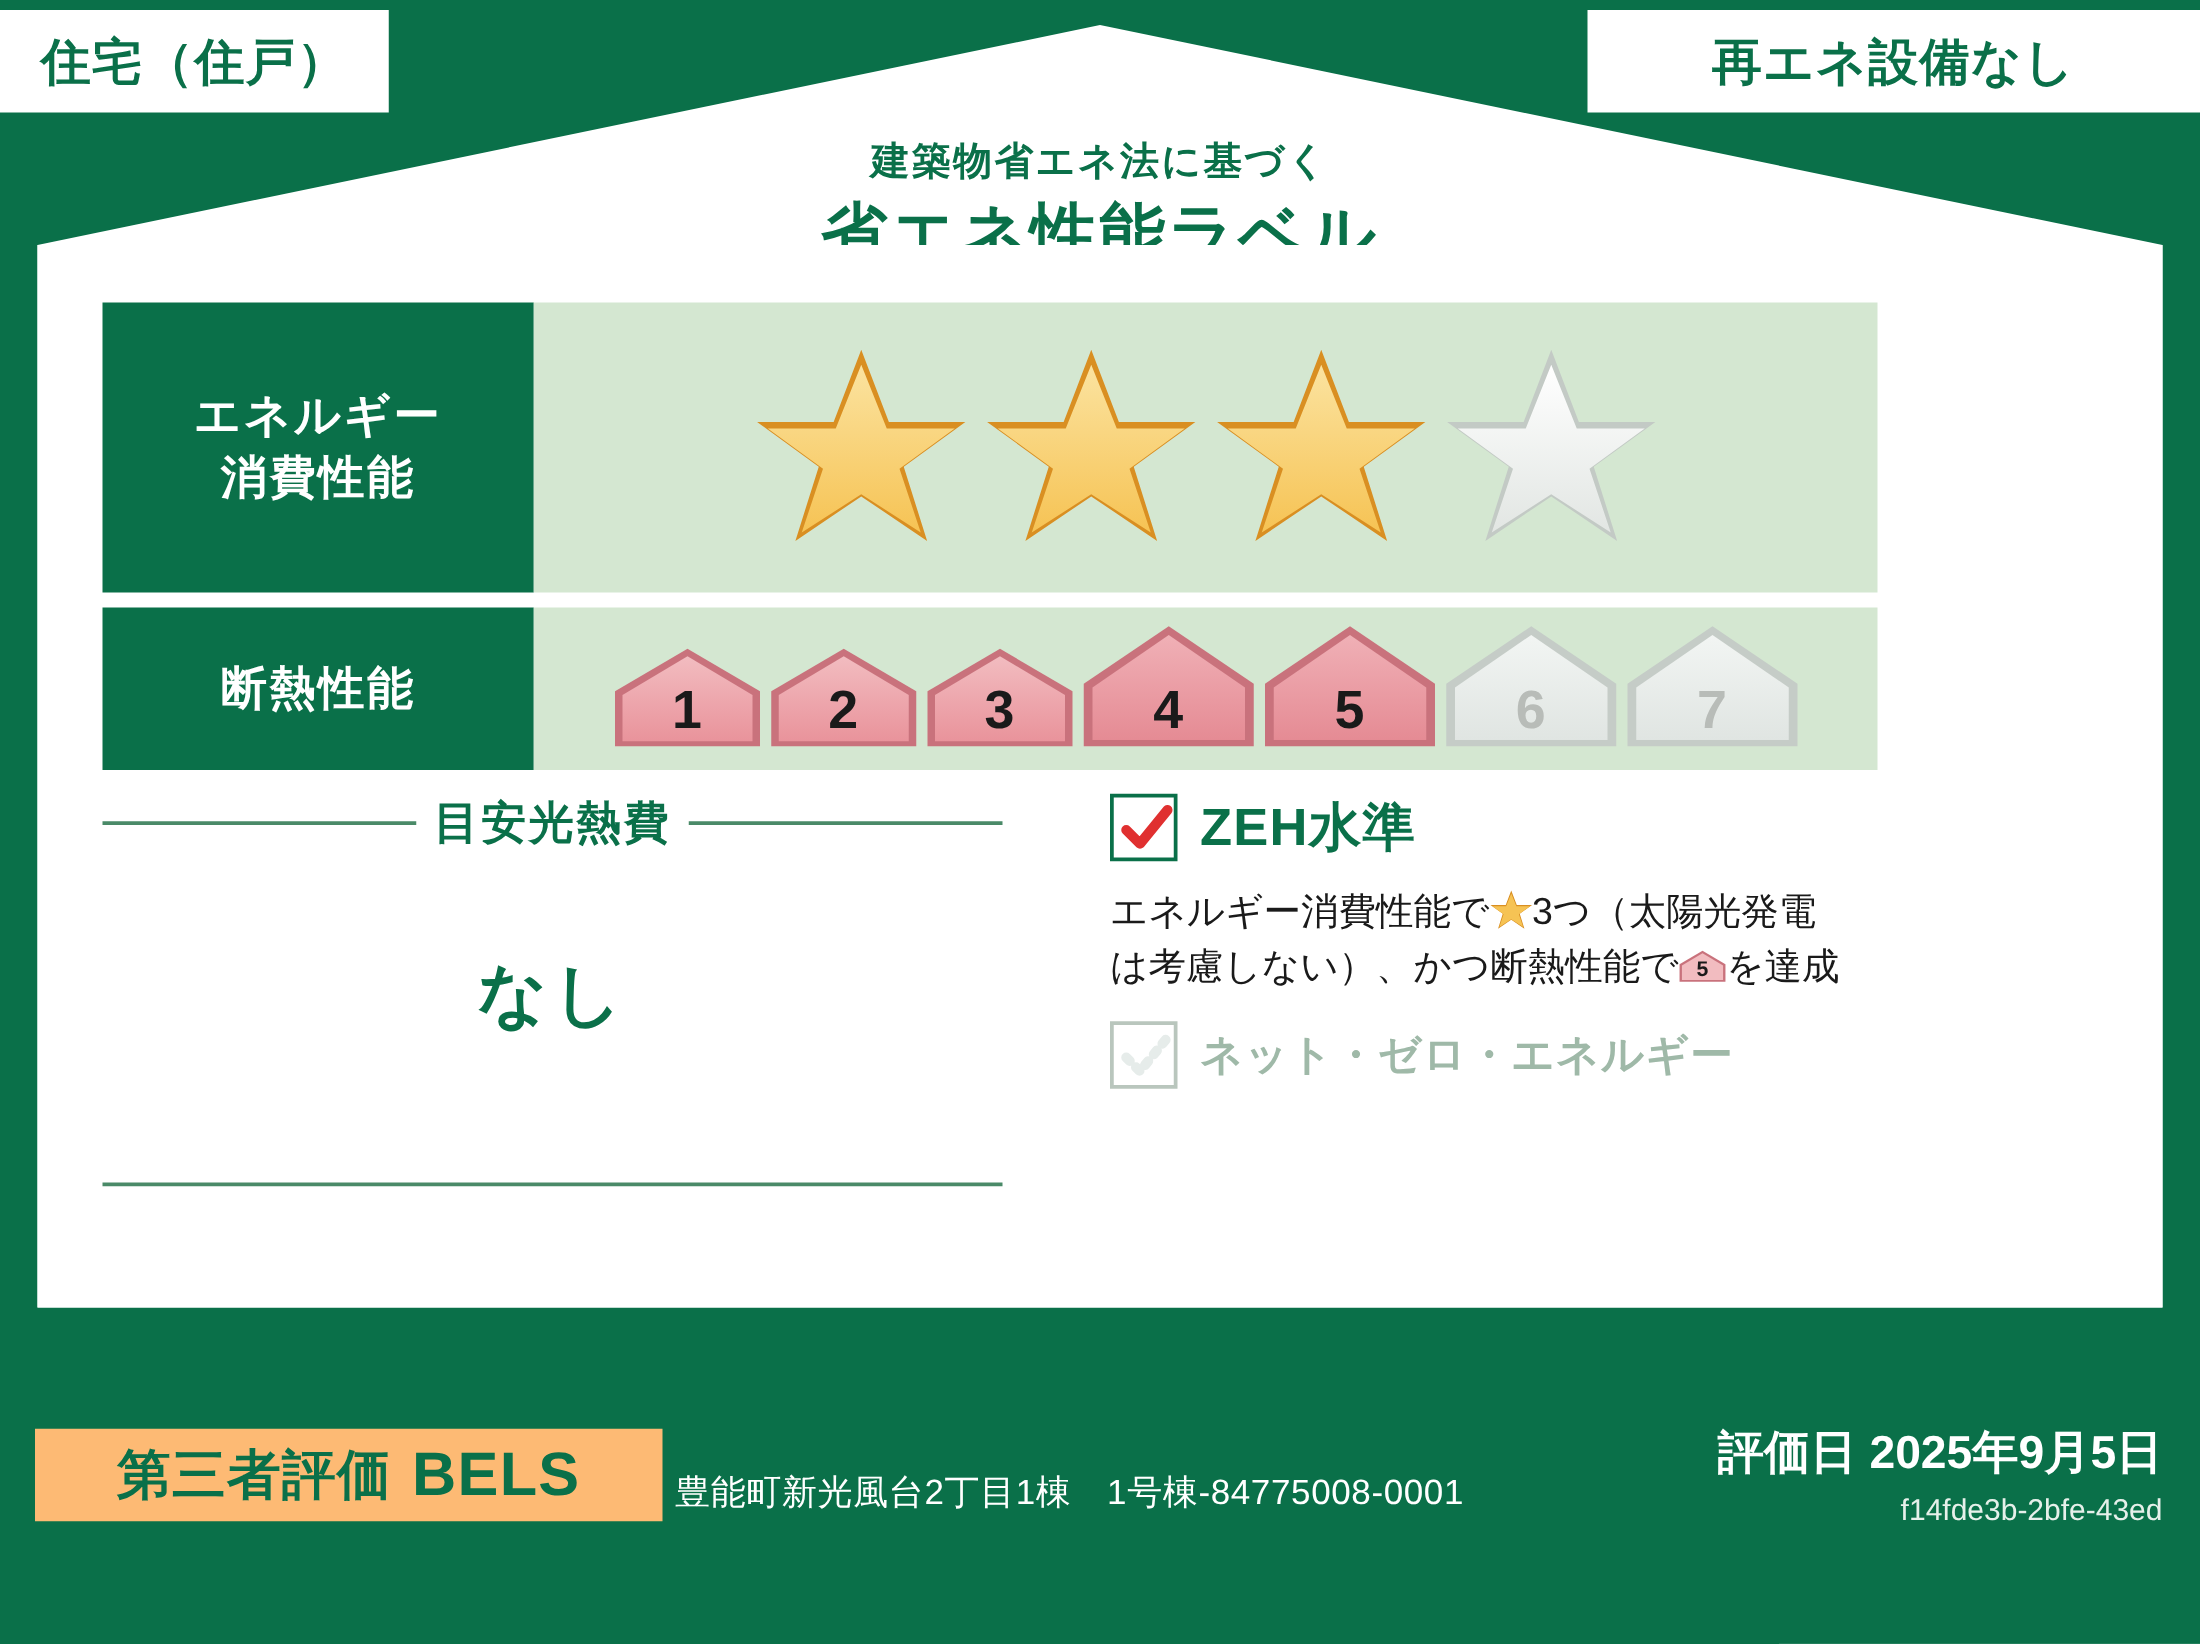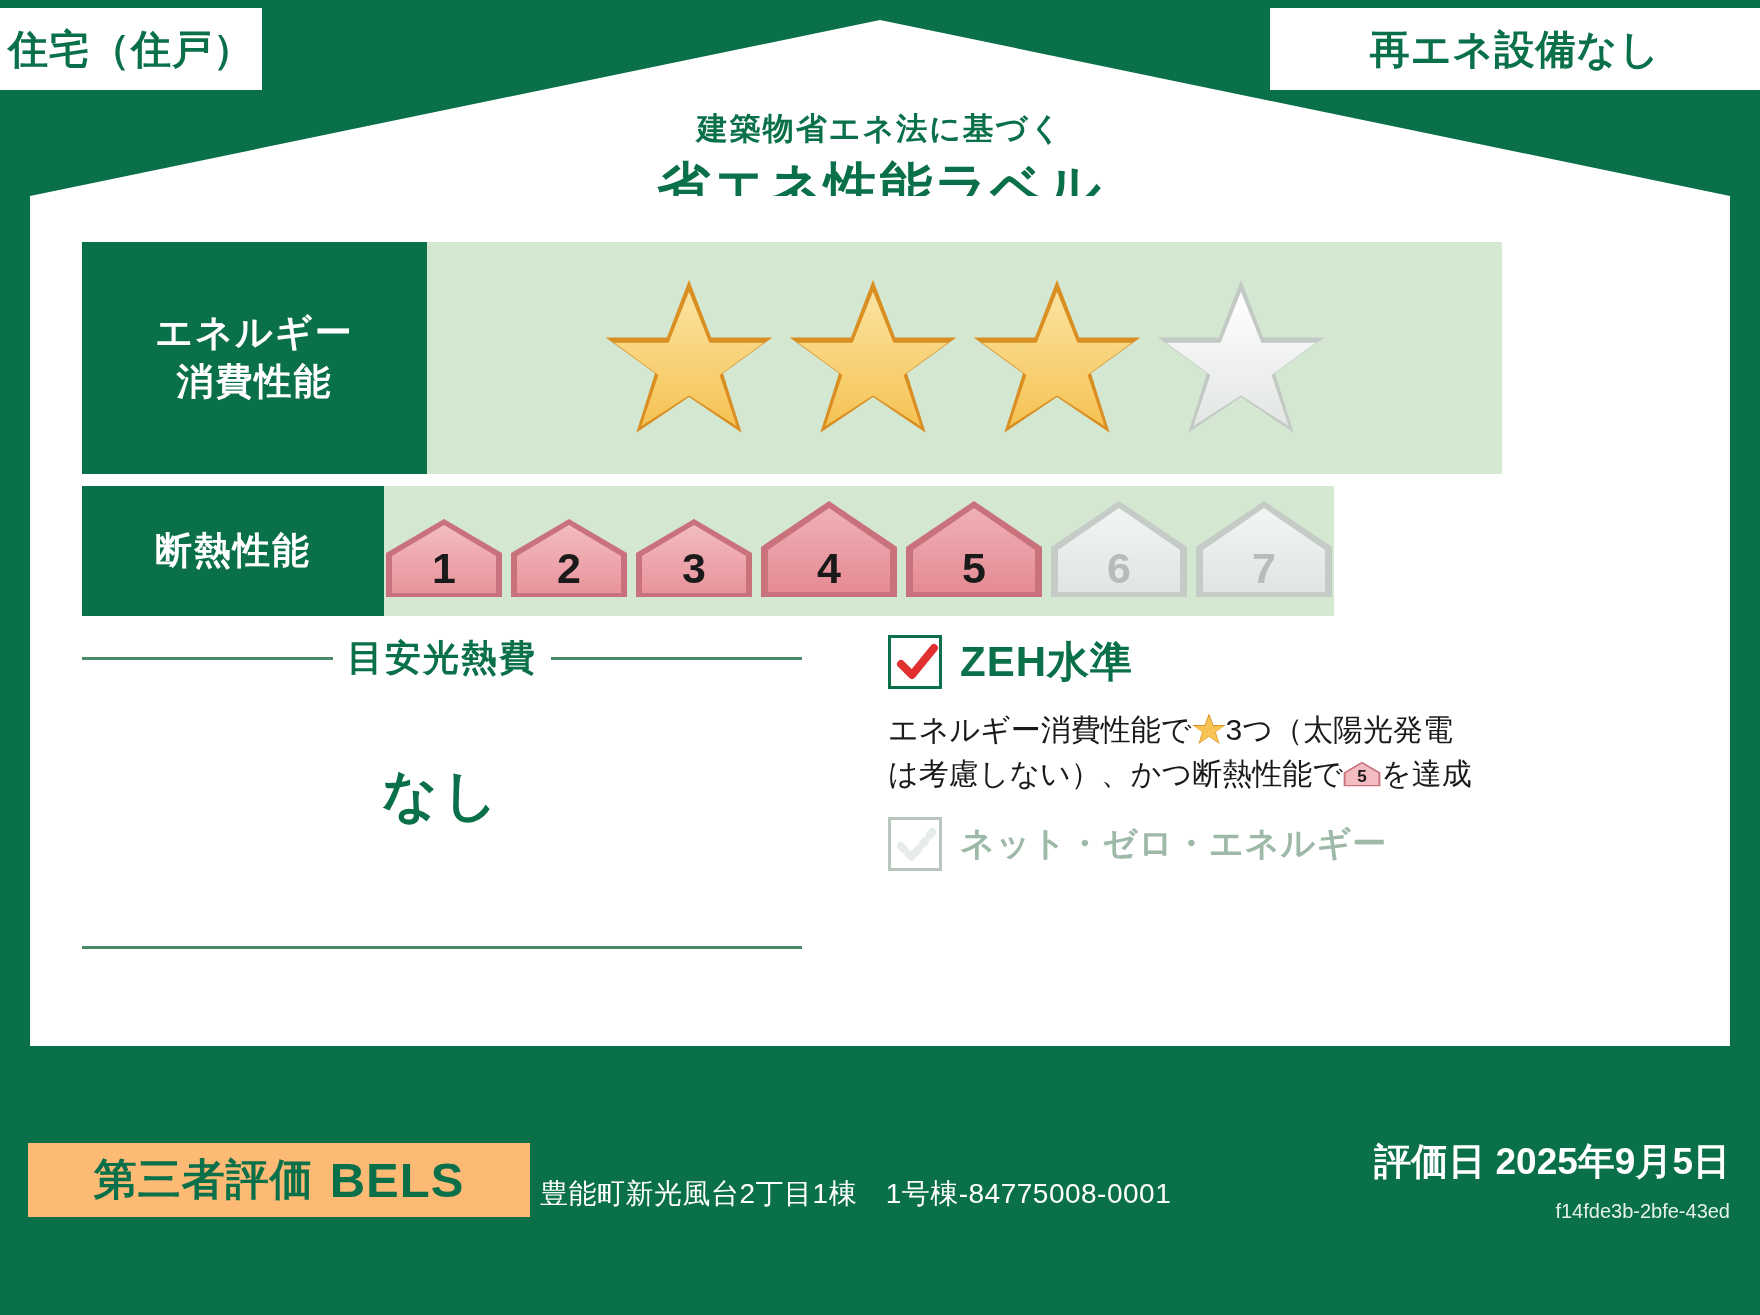--- a/index.html
+++ b/index.html
@@ -24,21 +24,21 @@
 
   
   .corner-badge {
     position:absolute;
     background:#ffffff;
     color:#0a7049;
     font-weight:bold;
     display:flex; align-items:center; justify-content:center;
     letter-spacing:1px;
   }
-  #badge-left  { left:0px;  top:8px;  width:262px; height:82px; font-size:40px; }
+  #badge-left  { left:0px;  top:8px;  width:311px; height:82px; font-size:40px; }
   #badge-right { right:0px; top:8px;  width:490px; height:82px; font-size:40px; }
 
   
   #title-sub {
     position:absolute; left:0; right:0; top:108px;
     text-align:center; color:#0a7049;
     font-size:31px; font-weight:bold; letter-spacing:2px;
   }
   #title-main {
     position:absolute; left:0; right:0; top:152px;
@@ -48,21 +48,21 @@
 
   
   #card {
     position:absolute; left:30px; top:196px; width:1700px; height:850px;
     background:#ffffff;
   }
 
   
   .perf-row { position:absolute; display:flex; }
   #row-energy     { left:52px; top:46px;  width:1420px; height:232px; }
-  #row-insulation { left:52px; top:290px; width:1252px; height:130px; }
+  #row-insulation { left:52px; top:290px; width:1420px; height:130px; }
 
   .row-label {
     width:345px; background:#0a7049; color:#fff;
     display:flex; flex-direction:column; align-items:center; justify-content:center;
     font-weight:bold; font-size:37px; line-height:1.32; letter-spacing:2px;
   }
   .row-body {
     flex:1; background:#d4e7d1;
     display:flex; align-items:center; justify-content:center;
   }
@@ -131,21 +131,21 @@
   #footer-address {
     position:absolute; left:540px; bottom:102px;
     color:#ffffff; font-size:28px; letter-spacing:0.5px;
   }
   #footer-date {
     position:absolute; right:30px; bottom:128px;
     color:#ffffff; font-size:37px; font-weight:bold; text-align:right;
   }
   #footer-uuid {
     position:absolute; right:30px; bottom:92px;
-    color:#e6f0ea; font-size:20px; text-align:center;
+    color:#e6f0ea; font-size:24px; text-align:center;
   }
 </style>
 </head>
 <body>
 
 <div id="label-root">
 
   <div class="roof-bg"></div>
   <svg class="roof-white" viewBox="0 0 1760 1315" preserveAspectRatio="none">
     <polygon points="30,196 880,20 1730,196 1730,1046 30,1046" fill="#ffffff"></polygon>

